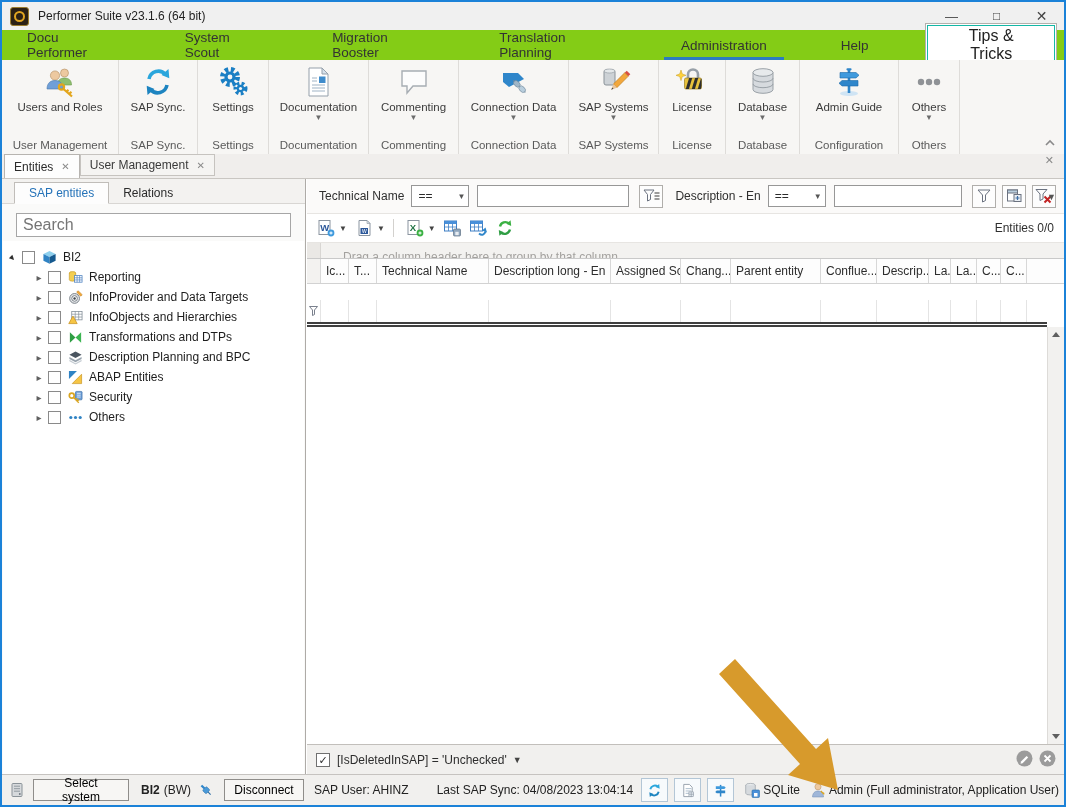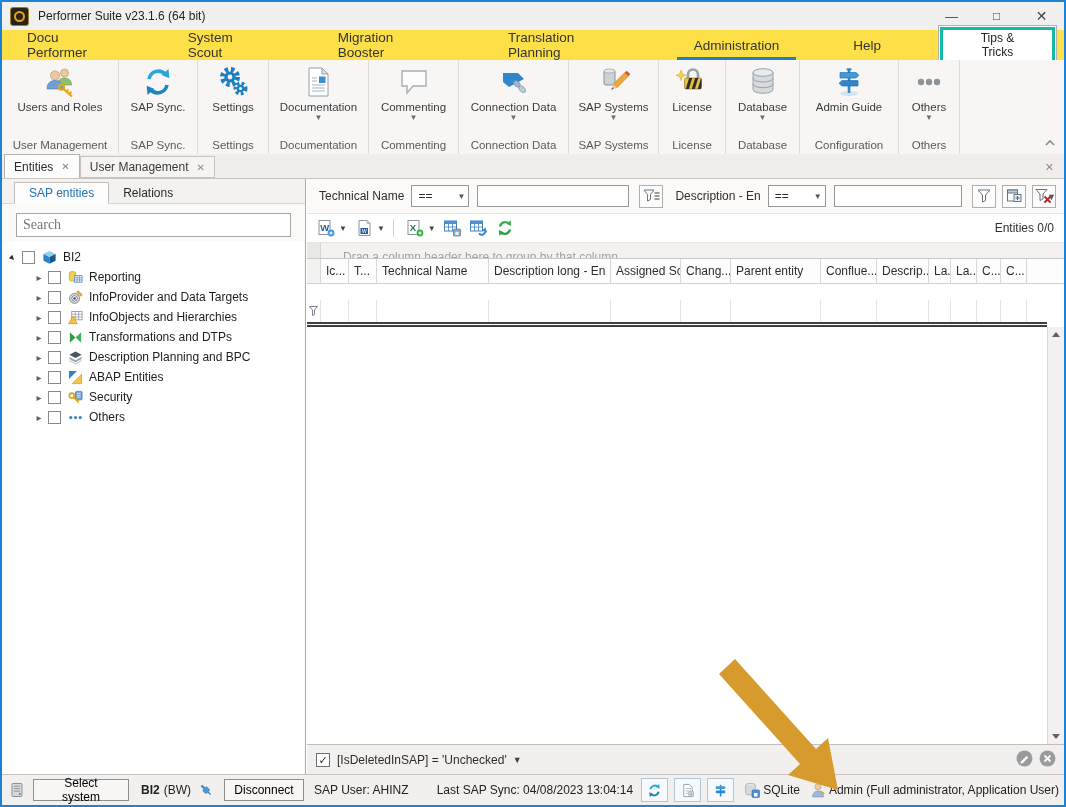--- a/index.html
+++ b/index.html
@@ -7,48 +7,48 @@
     background:#fff;font-family:"Liberation Sans",sans-serif;color:#2b2b2b;overflow:hidden;font-size:12px;}
   .abs{position:absolute;}
   
   .titlebar{left:0;top:0;right:0;height:28px;background:#f0f0f0;display:flex;align-items:center;}
   .appicon{width:17px;height:17px;margin:0 9px 0 8px;background:#2b2115;border:1px solid #9a7d2e;border-radius:3px;position:relative;}
   .appicon::after{content:"";position:absolute;left:3px;top:3px;width:7px;height:7px;border:2px solid #e0a522;border-radius:50%;}
   .title-text{font-size:12px;color:#1f1f1f;}
   .wincontrols{margin-left:auto;display:flex;align-items:center;height:100%;}
   .winbtn{width:45px;height:100%;display:flex;align-items:center;justify-content:center;color:#444;font-size:13px;}
   
-  .menubar{left:0;top:28px;right:0;height:30px;background:#fde047;display:flex;align-items:stretch;gap:40px;}
+  .menubar{left:0;top:28px;right:0;height:30px;background:#84cc16;display:flex;align-items:stretch;gap:40px;}
   .menutab{padding:0 17px;display:flex;align-items:center;font-size:13.5px;color:#333;box-sizing:border-box;}
   .menutab.active{border-bottom:3px solid #2b7cc1;padding-top:3px;}
   .tipswrap{margin-left:auto;margin-right:7px;align-self:center;border:1px solid #b3b0ac;padding:1px;background:#fff;}
-  .tipsbtn{border:3px solid #14b8a6;background:#fff;font-size:12px;padding:1px 26px;color:#222;}
+  .tipsbtn{border:1px solid #14b8a6;background:#fff;font-size:16px;padding:1px 26px;color:#222;}
   
   .ribbon{left:0;top:58px;right:0;height:94px;background:#f7f6f4;border-bottom:1px solid #d8d6d3;display:flex;}
   .rb-group{display:flex;flex-direction:column;border-right:1px solid #dedcd9;box-sizing:border-box;}
   .rb-btn{flex:1;display:flex;flex-direction:column;align-items:center;padding-top:4px;}
   .rb-icon{height:36px;display:flex;align-items:center;justify-content:center;}
   .rb-label{font-size:11.5px;color:#3c3c3c;text-align:center;line-height:13px;padding:1px 2px 0;}
   .rb-caret{font-size:8px;color:#6b6b6b;line-height:8px;}
   .rb-grouplabel{font-size:11.5px;color:#5a5a5a;text-align:center;padding-bottom:3px;}
   .rb-collapse{margin-left:auto;align-self:flex-end;color:#8a8a8a;padding:0 8px 4px 0;}
   
-  .tabbar{left:0;top:152px;right:0;height:24px;background:#f0eeec;border-bottom:1px solid #c9c6c2;display:flex;align-items:flex-end;}
+  .tabbar{left:0;top:152px;right:0;height:24px;background:#f0eeec;border-bottom:1px solid #c9c6c2;display:flex;}
   .doctab{display:flex;align-items:center;gap:8px;font-size:12px;padding:3px 9px;box-sizing:border-box;}
   .doctab.active{background:#fdfdfd;border:1px solid #b7b4b0;border-bottom:none;height:24px;}
   .doctab.inactive{background:#f5f4f2;border:1px solid #c6c3bf;height:22px;margin-bottom:0px;color:#3a3a3a;}
   .tabclose{color:#8a8a8a;font-size:10px;}
   .tabbar-close{margin-left:auto;color:#8a8a8a;padding:0 10px 4px 0;font-size:11px;}
   
   .sidebar{left:0;top:177px;width:304px;bottom:30px;background:#fafaf9;border-right:1px solid #aeaba7;box-sizing:border-box;}
   .side-tabs{height:24px;background:#f3f2f0;display:flex;align-items:flex-end;border-bottom:1px solid #d8d6d3;}
   .side-tab{padding:3px 14px;font-size:12px;}
   .side-tab.active{background:#fdfdfd;border:1px solid #c0bdb9;border-bottom:1px solid #fdfdfd;color:#2472b8;margin-bottom:-1px;}
   .searchbox{margin:9px 14px 6px 14px;height:22px;border:1px solid #a6a6a6;background:#fff;display:flex;align-items:center;}
-  .searchbox input{border:none;outline:none;width:100%;font-family:Liberation Serif, serif;font-size:14px;padding:0 6px;color:#0c4a6e;background:transparent;}
+  .searchbox input{border:none;outline:none;width:100%;font-family:Liberation Sans, sans-serif;font-size:16px;padding:0 6px;color:#0c4a6e;background:transparent;}
   .tree{background:#fff;position:absolute;left:1px;right:1px;top:62px;bottom:1px;padding-top:6px;overflow:hidden;}
   .trow{display:flex;align-items:center;height:20px;padding-left:4px;}
   .trow.child{padding-left:30px;}
   .texp{width:12px;color:#5f5f5f;font-size:10px;text-align:center;}
   .texp.open{transform:rotate(45deg);color:#2f2f2f;}
   .tcheck{width:13px;height:13px;border:1px solid #8a8a8a;background:#fff;margin:0 6px 0 3px;box-sizing:border-box;}
   .ticon{width:16px;height:16px;margin-right:6px;display:flex;align-items:center;justify-content:center;}
   .tlabel{font-size:12px;color:#1d1d1d;}
   
   .main{left:305px;top:177px;right:0;bottom:30px;background:#fff;}

